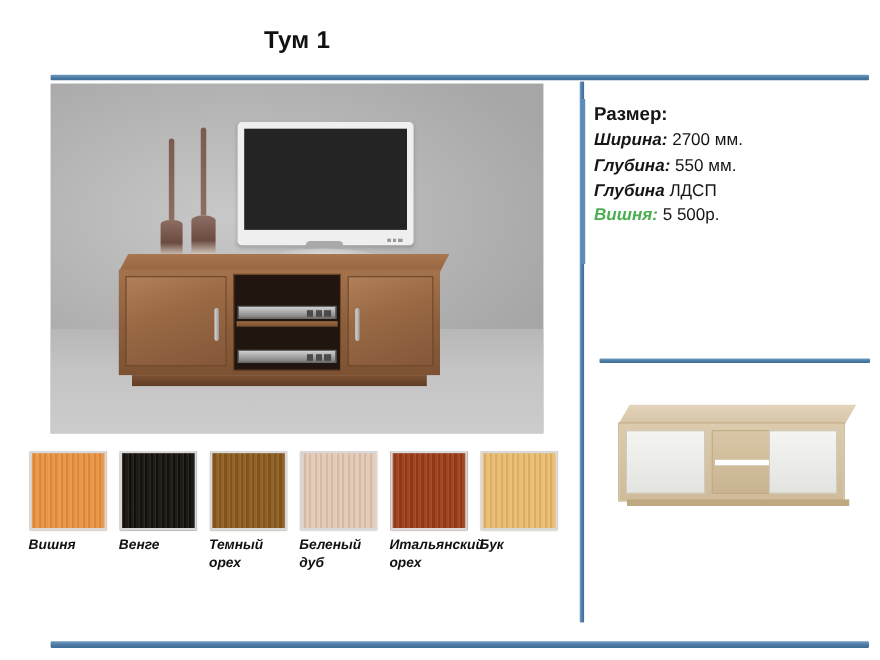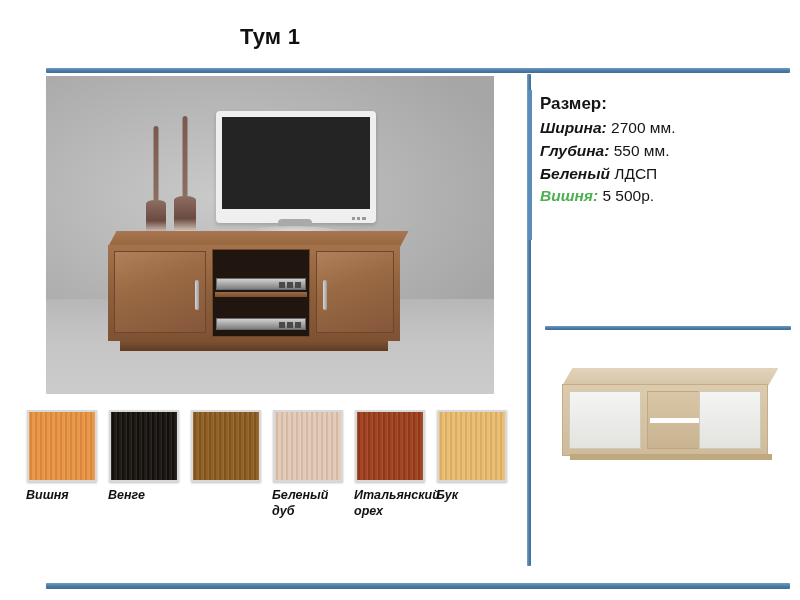--- a/index.html
+++ b/index.html
@@ -392,21 +392,21 @@
       <span class="lbl">Ширина:</span>
       <span class="val">2700 мм.</span>
     </div>
 
     <div class="spec-line">
       <span class="lbl">Глубина:</span>
       <span class="val">550 мм.</span>
     </div>
 
     <div class="spec-line">
-      <span class="lbl-plain">Беленый</span>
+      <span class="lbl-plain">Глубина</span>
       <span class="val">ЛДСП</span>
     </div>
 
     <div class="spec-line">
       <span class="price-lbl">Вишня:</span>
       <span class="val">5 500р.</span>
     </div>
   </div>
 
   <div class="photo-main">
@@ -477,20 +477,21 @@
       <div class="swatch-chip" style="background-color: rgb(20, 16, 12);">
         <div class="grain"></div>
       </div>
       <div class="swatch-label">Венге</div>
     </div>
 
     <div class="swatch-item" style="left:164px;">
       <div class="swatch-chip" style="background-color: rgb(139, 90, 30);">
         <div class="grain"></div>
       </div>
+      <div class="swatch-label">Темный орех</div>
     </div>
 
     <div class="swatch-item" style="left:246px;">
       <div class="swatch-chip" style="background-color: rgb(227, 200, 180);">
         <div class="grain"></div>
       </div>
       <div class="swatch-label">Беленый дуб</div>
     </div>
 
     <div class="swatch-item" style="left:328px;">

